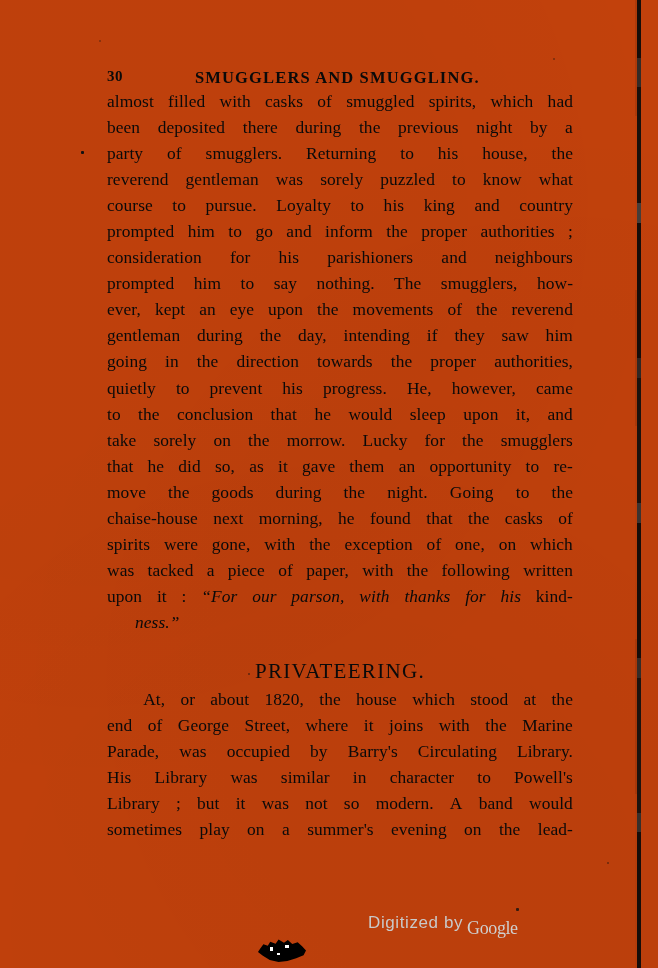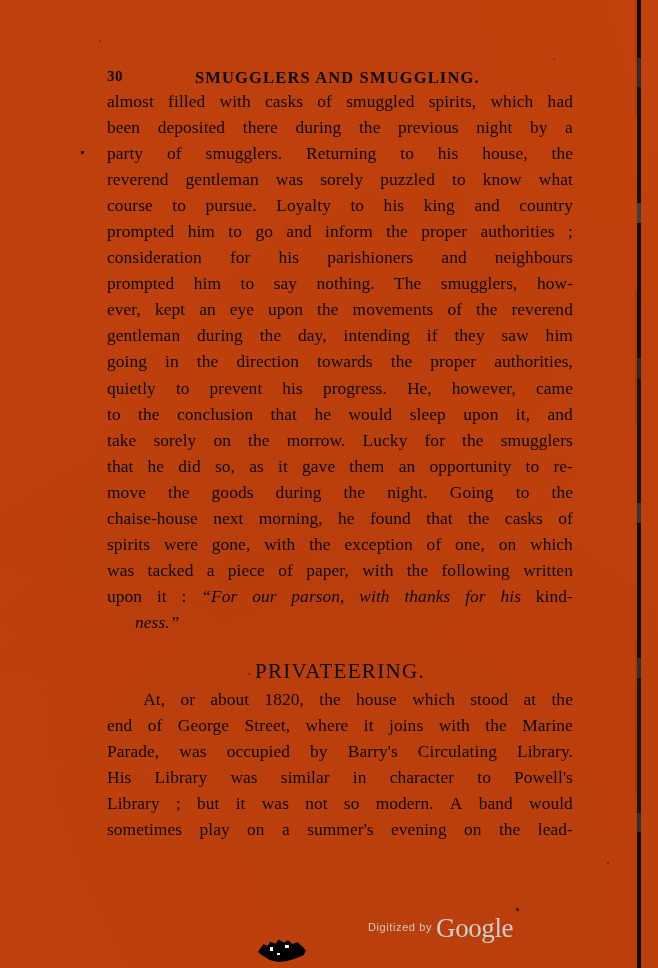--- a/index.html
+++ b/index.html
@@ -175,28 +175,28 @@
 
   
   #watermark {
     position: absolute;
     left: 368px;
     top: 913px;
     white-space: nowrap;
     user-select: none;
   }
   #watermark .wm-prefix {
-    font-size: 11px;
+    font-size: 17px;
     color: #c9c9c9;
     letter-spacing: 0.6px;
     vertical-align: 6px;
     font-family: "Liberation Sans", sans-serif;
   }
   #watermark .wm-brand {
-    font-size: 27px;
+    font-size: 18px;
     color: #cfcfcf;
     letter-spacing: -0.4px;
     font-family: "Liberation Serif", "DejaVu Serif", serif;
   }
 </style>
 </head>
 <body>
 
 <div id="page-sheet">
 

